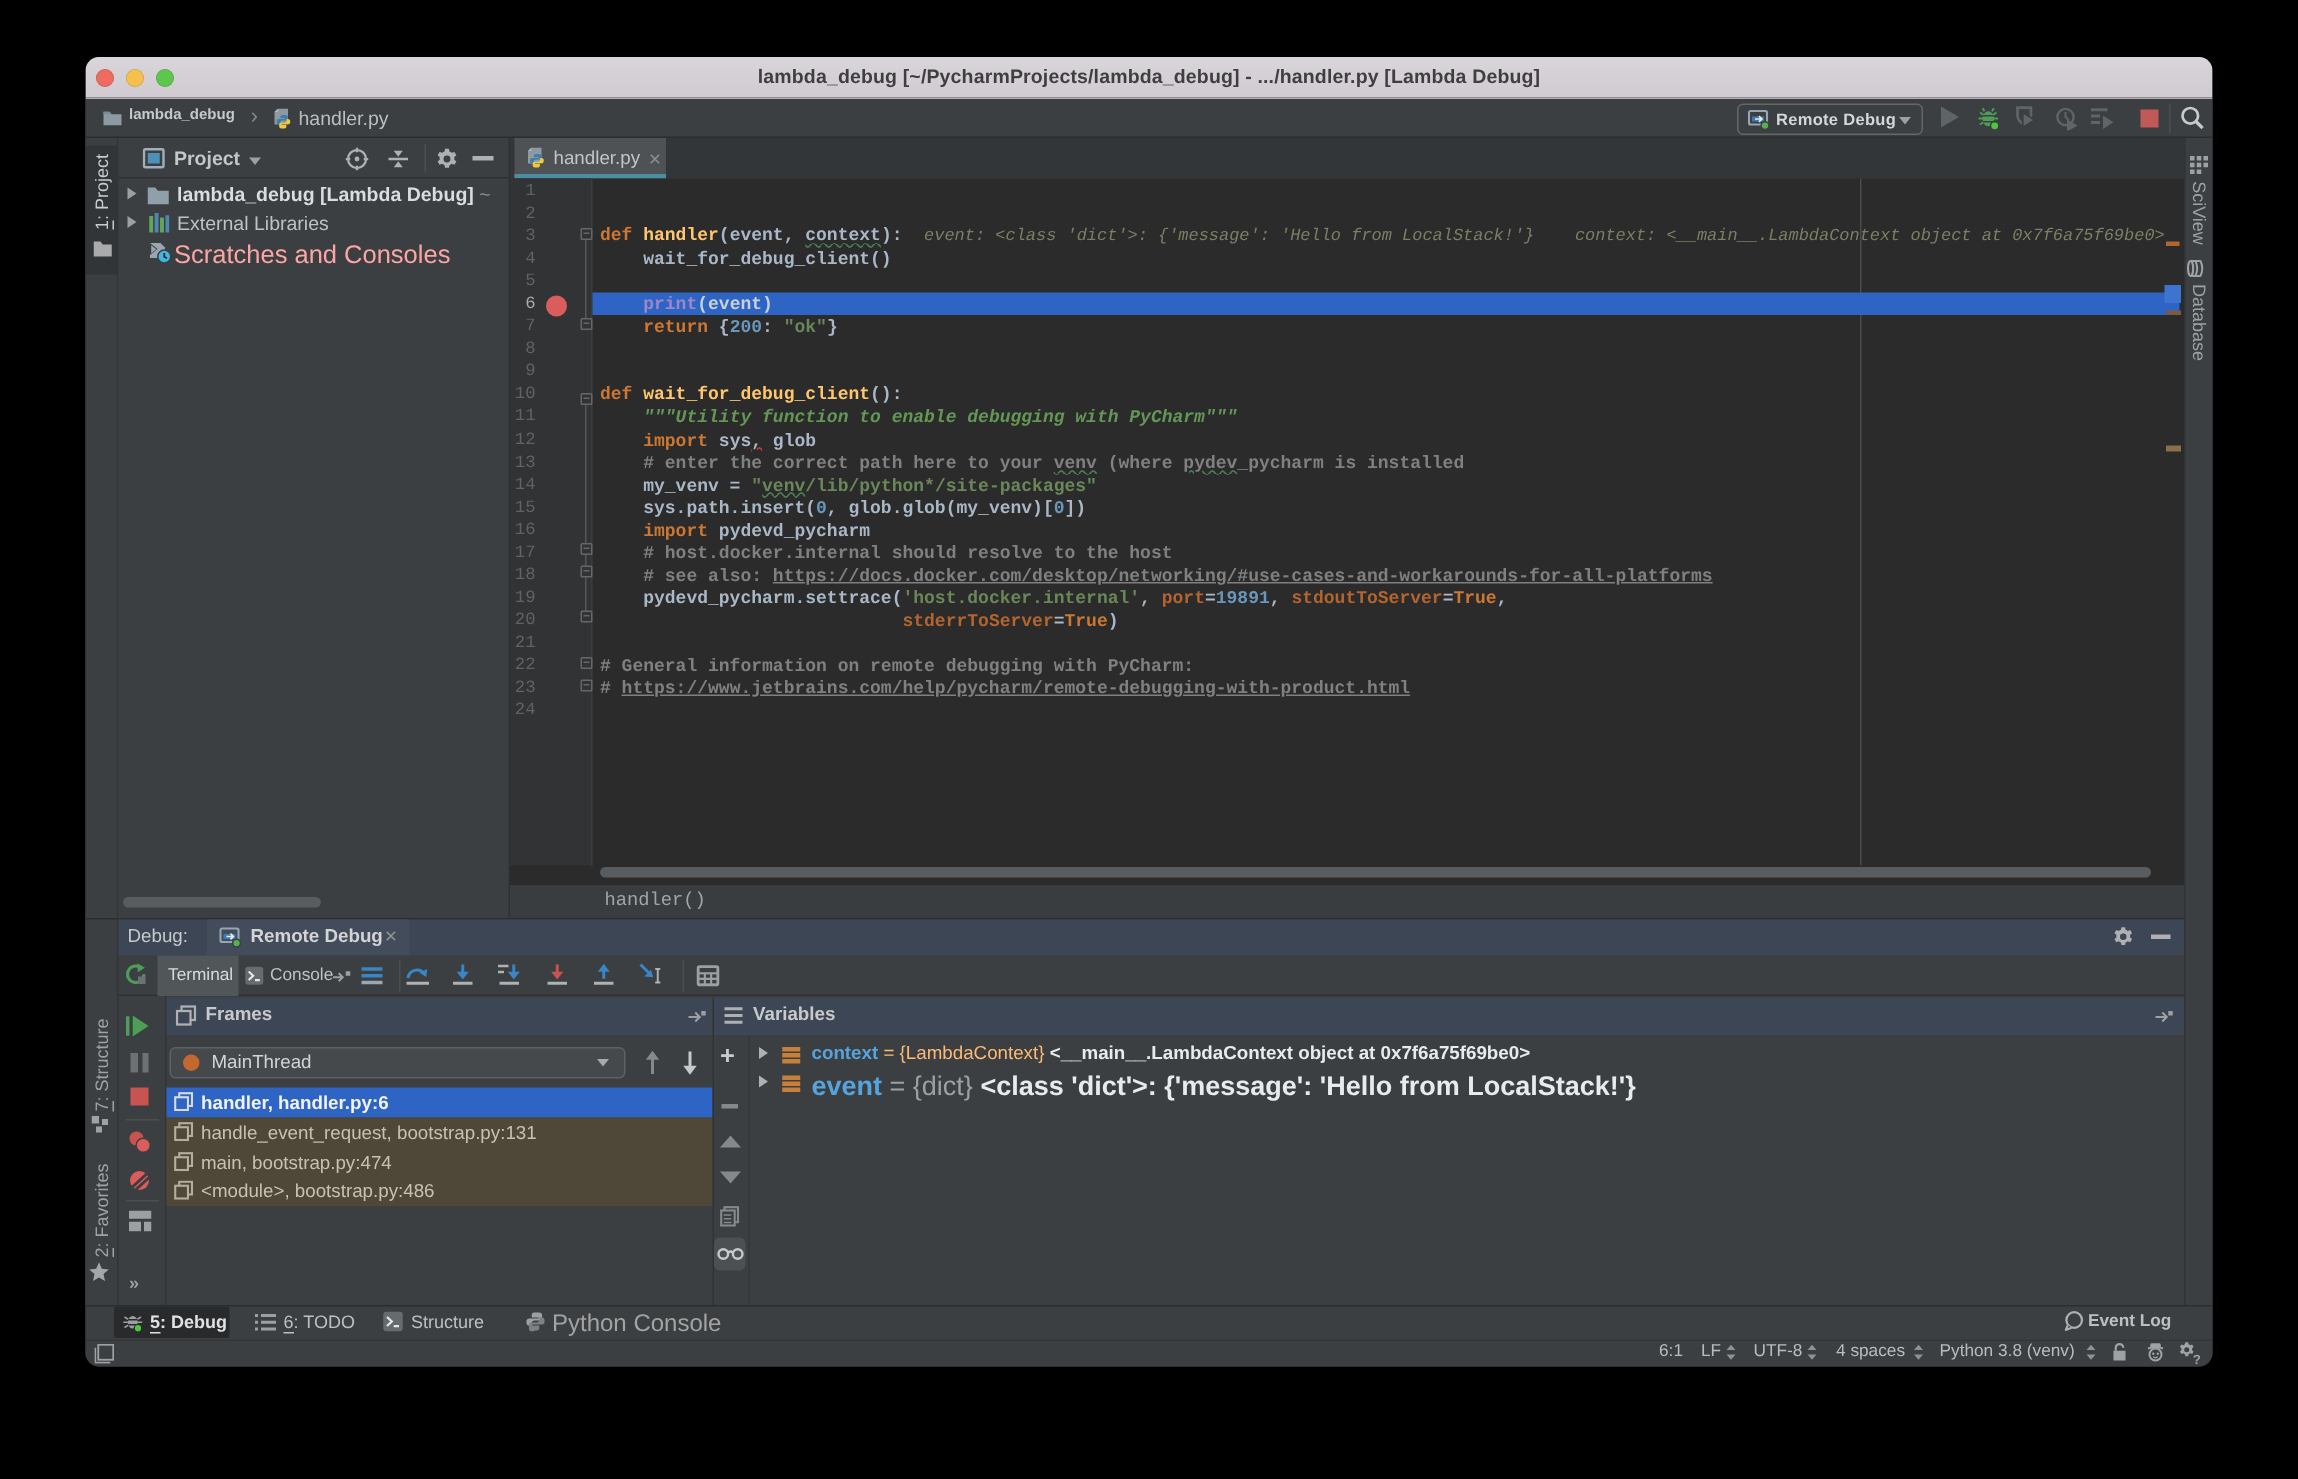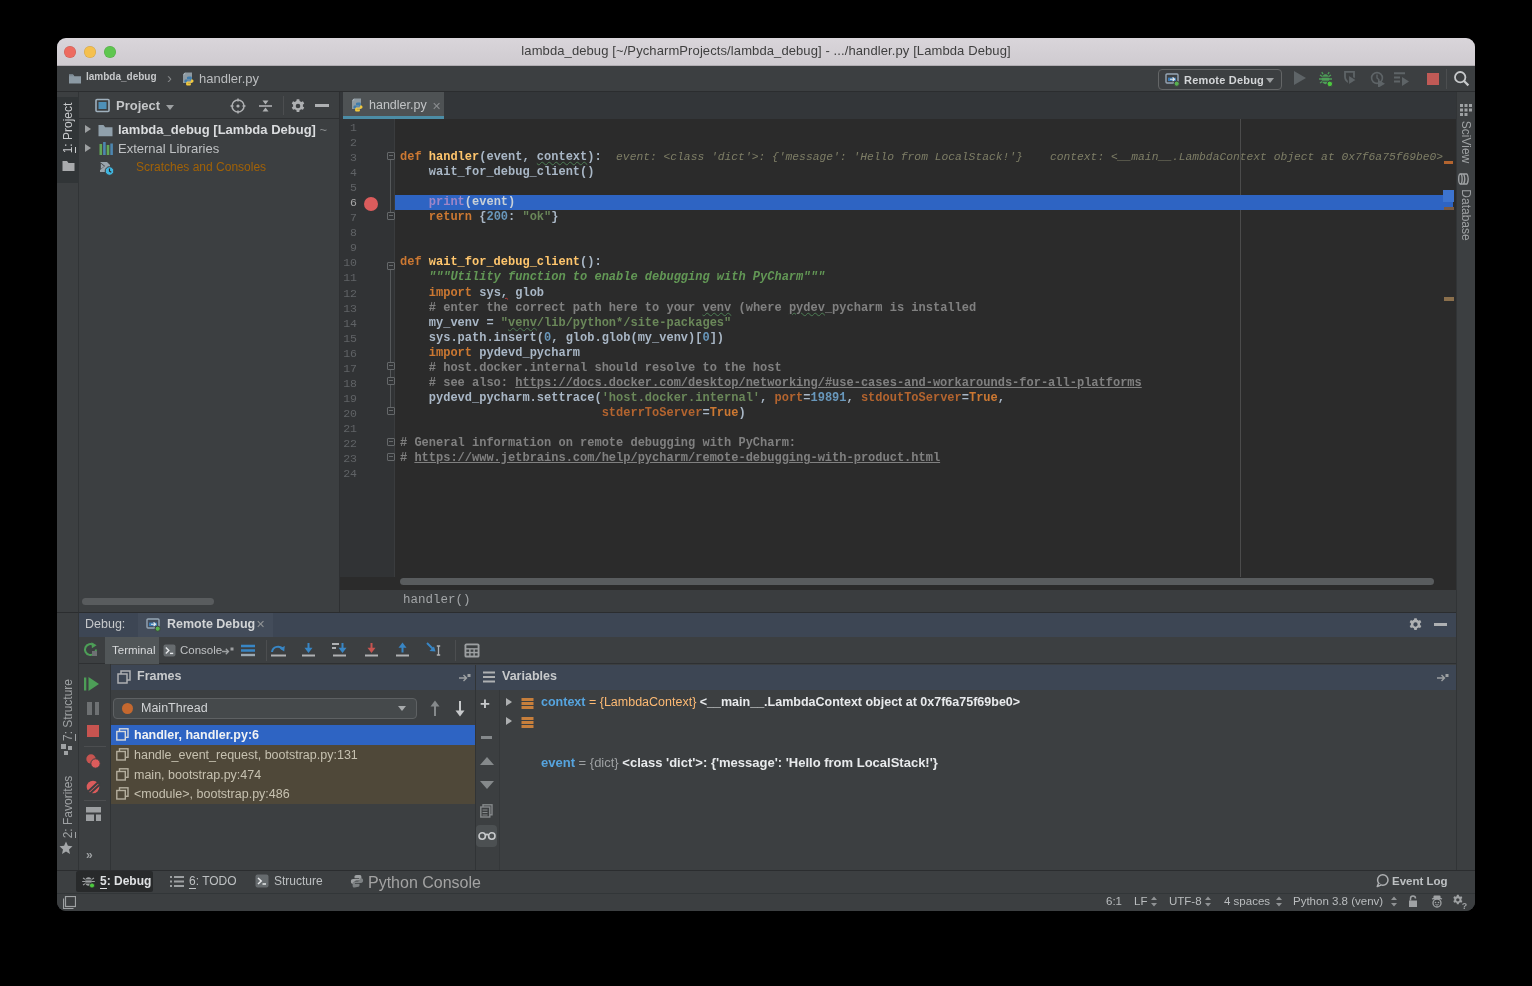--- a/index.html
+++ b/index.html
@@ -8,21 +8,21 @@
 .mono{font-family:"Liberation Mono",monospace}
 svg{display:block}
 </style></head><body>
 <div class="abs" style="left:0;top:0;width:1532px;height:986px;background:#000">
 
 <div class="abs" style="left:57px;top:38px;width:1418px;height:873px;background:#3c3f41;border-radius:9px"></div>
 <div class="abs" style="left:57px;top:38px;width:1418px;height:28px;background:linear-gradient(#d9d5da,#cfcbd0);border-radius:9px 9px 0 0;border-bottom:1px solid #b1adb2"></div>
 <div class="abs" style="left:64px;top:46px;width:12px;height:12px;border-radius:50%;background:#ed6b60;box-shadow:inset 0 0 0 0.5px rgba(0,0,0,.15)"></div>
 <div class="abs" style="left:84px;top:46px;width:12px;height:12px;border-radius:50%;background:#f5c04e;box-shadow:inset 0 0 0 0.5px rgba(0,0,0,.15)"></div>
 <div class="abs" style="left:104px;top:46px;width:12px;height:12px;border-radius:50%;background:#5ec64f;box-shadow:inset 0 0 0 0.5px rgba(0,0,0,.15)"></div>
-<div class="abs" style="left:200px;top:43px;width:1132px;height:18px;color:#3f3f3f;font-size:13px;font-weight:normal;text-align:center;letter-spacing:.1px">lambda_debug [~/PycharmProjects/lambda_debug] - .../handler.py [Lambda Debug]</div>
+<div class="abs" style="left:200px;top:43px;width:1132px;height:18px;color:#3f3f3f;font-size:13px;font-weight:bold;text-align:center;letter-spacing:.1px">lambda_debug [~/PycharmProjects/lambda_debug] - .../handler.py [Lambda Debug]</div>
 <div class="abs" style="left:57px;top:66px;width:1418px;height:26px;background:#3c3f41;border-bottom:1px solid #2b2d2f"></div>
 <svg class="abs" style="left:68px;top:72px" width="14" height="13" viewBox="0 0 14 13">
       <path d="M1 2.5 h4 l1.4 1.7 H13 v7.3 H1 z" fill="#8c9aa4"></path>
       <path d="M1 2.5 h4 l1.4 1.7 H1z" fill="#7d8b95"></path>
     </svg>
 <div class="abs" style="left:86px;top:71px;height:16px;color:#c6c8ca;font-size:10px;font-weight:bold">lambda_debug</div>
 <div class="abs" style="left:167px;top:69px;color:#85888a;font-size:15px">›</div>
 <svg class="abs" style="left:181px;top:72px" width="14" height="14" viewBox="0 0 14 14">
 <path d="M4.2 0.5 H11 V11 H2 V2.6 z" fill="#8e9aa2"></path>
       <path d="M4.2 0.5 V2.6 H2 z" fill="#aeb8be"></path>
@@ -108,21 +108,21 @@
       </g>
     </svg>
 <div class="abs" style="left:118px;top:141px;color:#bfc1c3;font-size:13px">External Libraries</div>
 <svg class="abs" style="left:99px;top:161px" width="16" height="15" viewBox="0 0 16 15">
       <path d="M1 1 h7 l3 3 v7 H1z" fill="#9aa5ad"></path>
       <path d="M1 1 l5 4 -5 4z" fill="#3c3f41"></path>
       <path d="M1.8 2.5 l3.4 2.7 -3.4 2.7z" fill="#9aa5ad"></path>
       <circle cx="10.5" cy="10" r="4.3" fill="#40b6e0" stroke="#3c3f41" stroke-width="1"></circle>
       <path d="M10.5 7.6 v2.6 l1.8 1" stroke="#2b2b2b" stroke-width="1.2" fill="none"></path>
     </svg>
-<div class="abs" style="left:136px;top:160px;color:#a16207;font-size:12px">Scratches and Consoles</div>
+<div class="abs" style="left:116px;top:160px;color:#fca5a5;font-size:17px">Scratches and Consoles</div>
 <div class="abs" style="left:82px;top:598px;width:132px;height:7px;background:#595c5e;border-radius:4px"></div>
 <div class="abs" style="left:339px;top:92px;width:1px;height:520px;background:#2e3032"></div>
 <div class="abs" style="left:340px;top:92px;width:1116px;height:27px;background:#333639"></div>
 <div class="abs" style="left:343px;top:92px;width:101px;height:27px;background:#4e5254"></div>
 <svg class="abs" style="left:350px;top:98px" width="14" height="14" viewBox="0 0 14 14">
 <path d="M4.2 0.5 H11 V11 H2 V2.6 z" fill="#8e9aa2"></path>
       <path d="M4.2 0.5 V2.6 H2 z" fill="#aeb8be"></path>
 <path d="M7.6 4.6 c-1.7 0-1.6 .9-1.6 1.3 v1h3.2v.5H4.9c-.9 0-1.5.5-1.5 1.7 0 1.1.5 1.7 1.5 1.7h.9v-1c0-.8.6-1.4 1.5-1.4h2.2c.8 0 1.3-.6 1.3-1.3V6c0-.9-.5-1.4-1.5-1.4z" fill="#3f7cac"></path>
 <path d="M8.3 13.6 c1.7 0 1.6-.9 1.6-1.3v-1H6.7v-.5H11c.9 0 1.5-.5 1.5-1.7 0-1.1-.5-1.7-1.5-1.7h-.9v1c0 .8-.6 1.4-1.5 1.4H6.4c-.8 0-1.3.6-1.3 1.3v1.1c0 .9.5 1.4 1.5 1.4z" fill="#f2c93c"></path>
     </svg>
@@ -384,21 +384,21 @@
     </svg>
 <div class="abs" style="left:541px;top:695px;font-size:12.5px"><span style="color:#56a4de;font-weight:bold">context</span> <span style="color:#fdba74">= {LambdaContext}</span> <span style="color:#e8eaec;font-weight:bold">&lt;__main__.LambdaContext object at 0x7f6a75f69be0&gt;</span></div>
 <div class="abs" style="left:506px;top:717px;width:0;height:0;border-top:4.5px solid transparent;border-bottom:4.5px solid transparent;border-left:6px solid #aeb0b2"></div>
 <svg class="abs" style="left:521px;top:716px" width="13" height="13" viewBox="0 0 13 13">
       <g fill="#c77f3c">
         <rect x="0.5" y="1" width="12" height="3"></rect>
         <rect x="0.5" y="5" width="12" height="3"></rect>
         <rect x="0.5" y="9" width="12" height="3"></rect>
       </g>
     </svg>
-<div class="abs" style="left:541px;top:755px;font-size:13px"><span style="color:#56a4de;font-weight:bold">event</span> <span style="color:#9da0a2">= {dict}</span> <span style="color:#e8eaec;font-weight:bold">&lt;class 'dict'&gt;: {'message': 'Hello from LocalStack!'}</span></div>
+<div class="abs" style="left:541px;top:714px;font-size:18px"><span style="color:#56a4de;font-weight:bold">event</span> <span style="color:#9da0a2">= {dict}</span> <span style="color:#e8eaec;font-weight:bold">&lt;class 'dict'&gt;: {'message': 'Hello from LocalStack!'}</span></div>
 <div class="abs" style="left:26px;top:121px;width:84px;height:14px;color:#c9cbcd;font-size:12px;transform:rotate(-90deg);text-align:center"><span style="border-bottom:1px solid #c9cbcd">1</span>: Project</div>
 <svg class="abs" style="left:62px;top:160px" width="13" height="12" viewBox="0 0 13 12">
       <path d="M0.5 1 h4.5 l1.5 2 H12.5 v8 H0.5z" fill="#a9abad"></path>
     </svg>
 <div class="abs" style="left:18px;top:703px;width:100px;height:14px;color:#9fa2a4;font-size:12px;transform:rotate(-90deg);text-align:center"><span style="border-bottom:1px solid #9fa2a4">7</span>: Structure</div>
 <svg class="abs" style="left:61px;top:744px" width="12" height="12" viewBox="0 0 12 12">
       <g fill="#9fa2a4">
         <rect x="0" y="0" width="5" height="5"></rect>
         <rect x="7" y="2" width="4" height="4"></rect>
         <rect x="3" y="7" width="4" height="4"></rect>

